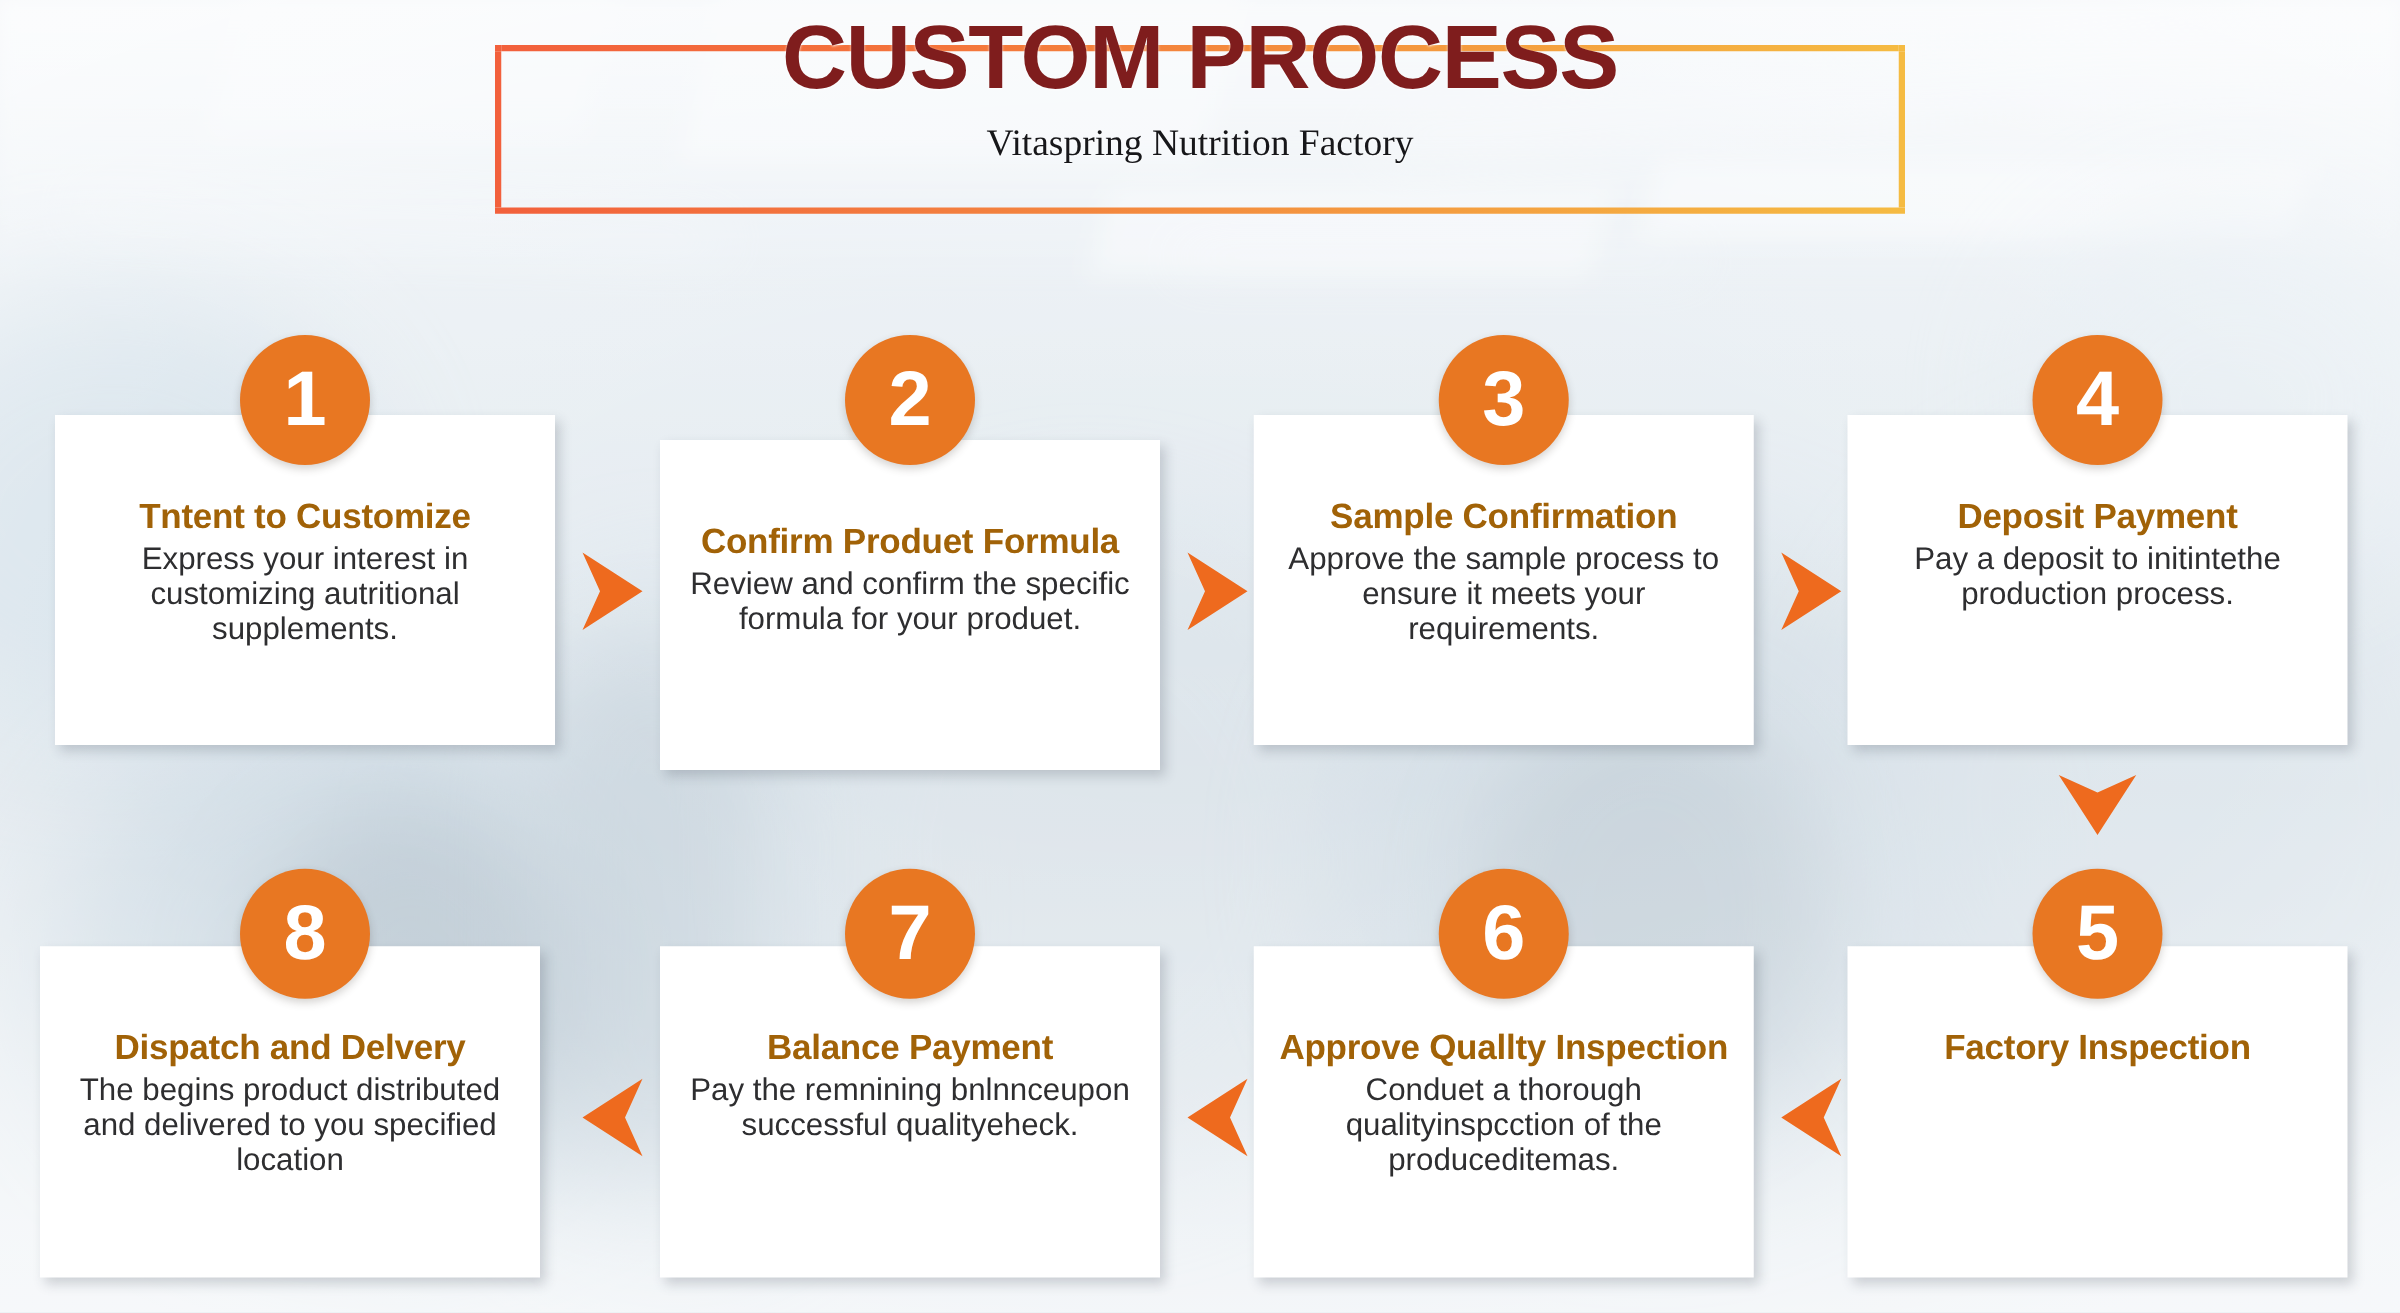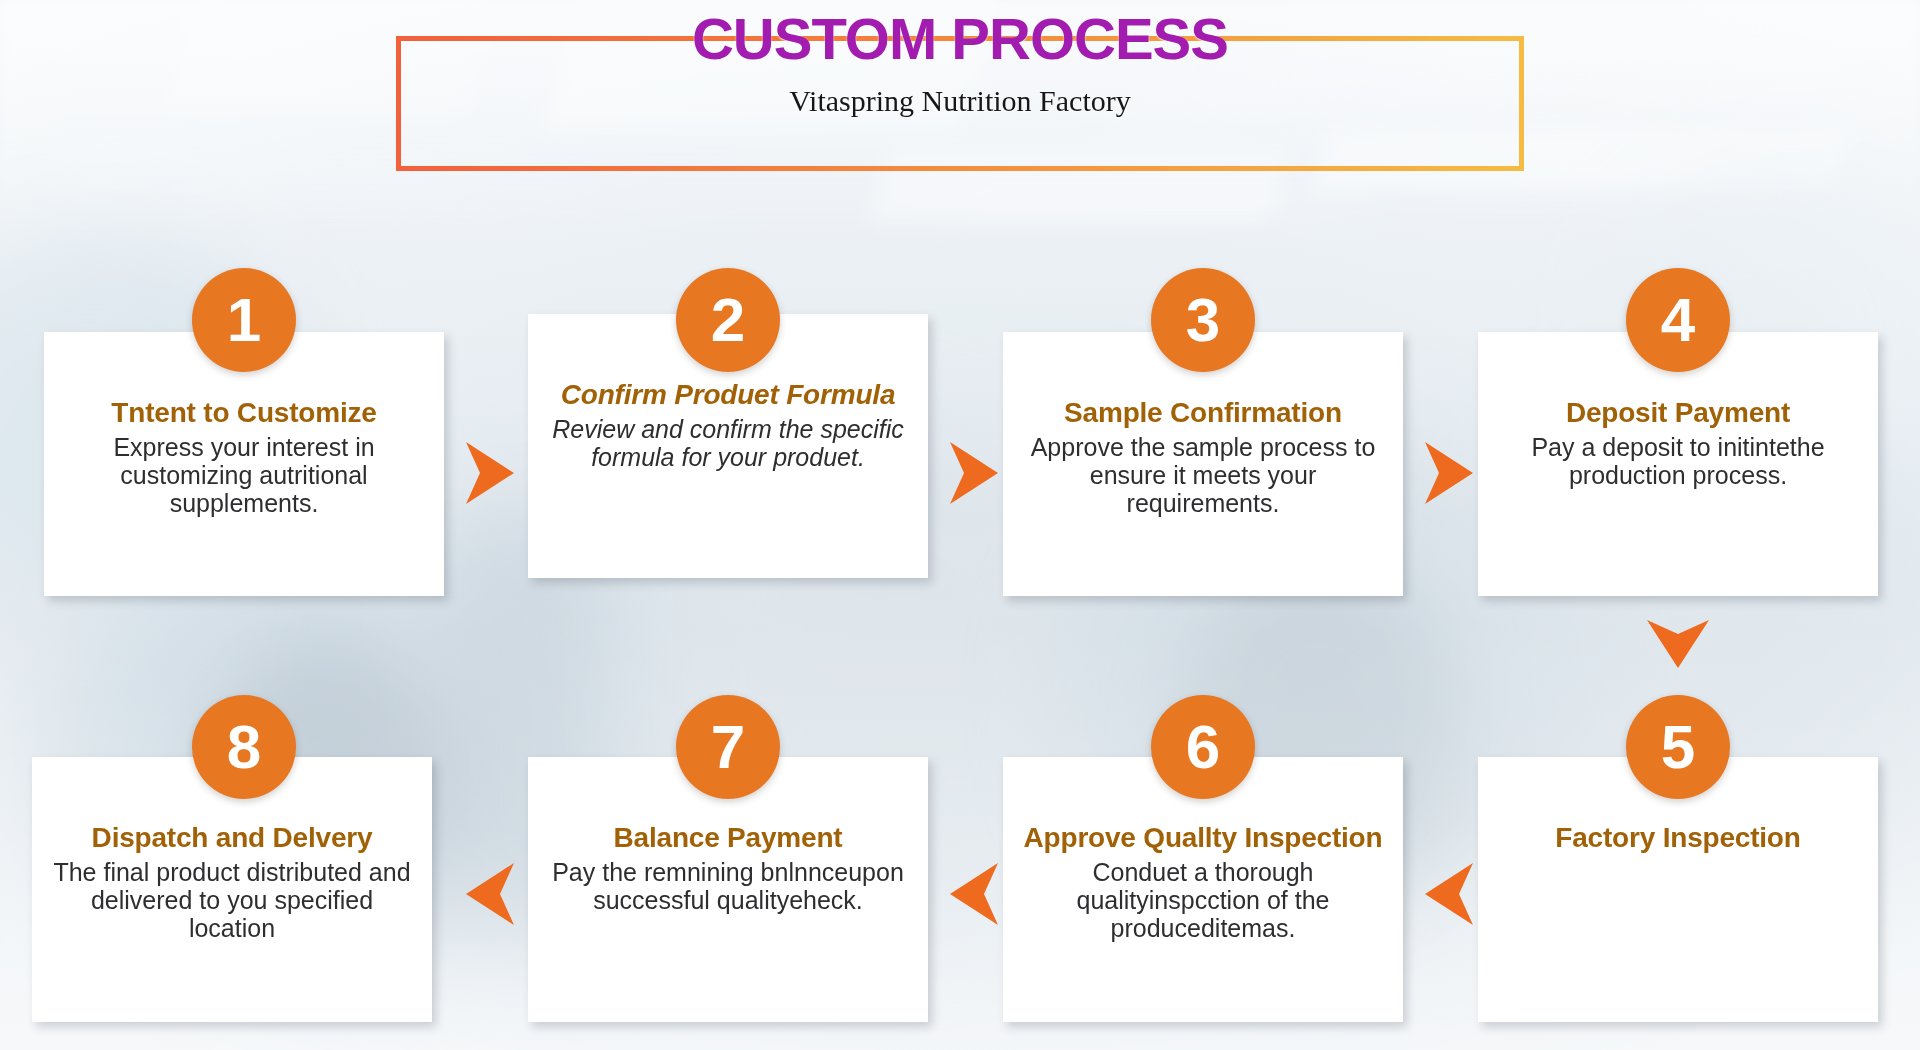--- a/index.html
+++ b/index.html
@@ -88,24 +88,24 @@
   }
   .title-block {
     position: absolute;
     left: 0; top: 0;
     width: 1920px;
     text-align: center;
     pointer-events: none;
   }
   .main-title {
     font-family: "Liberation Sans Narrow", "Liberation Sans", sans-serif;
-    font-size: 58px;
+    font-size: 72px;
     font-weight: bold;
     letter-spacing: -1px;
-    color: #a21caf;
+    color: #7f1d1d;
     line-height: 1;
     padding-top: 10px;
     text-shadow: 0 1px 2px rgba(255,255,255,.9);
   }
   .sub-title {
     font-family: "Liberation Serif", serif;
     font-size: 30px;
     font-weight: normal;
     color: #17171a;
     line-height: 1;
@@ -204,21 +204,21 @@
     <div class="card-desc">Express your interest in customizing autritional supplements.</div>
   </div>
   <div class="num" style="left:192px; top:268px;">1</div>
 
   <div class="arrow" style="left:462px; top:440px;">
     <svg width="56" height="66" viewBox="0 0 56 66">
       <path d="M4 2 L52 33 L4 64 L18 33 Z" fill="#ee6a1e"></path>
     </svg>
   </div>
 
-  <div class="card" style="left:528px; top:314px; height:264px; padding-top:66px;font-style:italic;">
+  <div class="card" style="left:528px; top:352px; height:264px; padding-top:66px;">
     <div class="card-title">Confirm Produet Formula</div>
     <div class="card-desc">Review and confirm the specific formula for your produet.</div>
   </div>
   <div class="num" style="left:676px; top:268px;">2</div>
 
   <div class="arrow" style="left:946px; top:440px;">
     <svg width="56" height="66" viewBox="0 0 56 66">
       <path d="M4 2 L52 33 L4 64 L18 33 Z" fill="#ee6a1e"></path>
     </svg>
   </div>
@@ -242,21 +242,21 @@
   <div class="num" style="left:1626px; top:268px;">4</div>
 
   <div class="arrow" style="left:1645px; top:616px;">
     <svg width="66" height="56" viewBox="0 0 66 56">
       <path d="M2 4 L33 52 L64 4 L33 18 Z" fill="#ee6a1e"></path>
     </svg>
   </div>
 
   <div class="card" style="left:32px; top:757px; height:265px; padding-top:66px;">
     <div class="card-title">Dispatch and Delvery</div>
-    <div class="card-desc">The final product distributed and delivered to you specified location</div>
+    <div class="card-desc">The begins product distributed and delivered to you specified location</div>
   </div>
   <div class="num" style="left:192px; top:695px;">8</div>
 
   <div class="arrow" style="left:462px; top:861px;">
     <svg width="56" height="66" viewBox="0 0 56 66">
       <path d="M52 2 L4 33 L52 64 L38 33 Z" fill="#ee6a1e"></path>
     </svg>
   </div>
 
   <div class="card" style="left:528px; top:757px; height:265px; padding-top:66px;">

